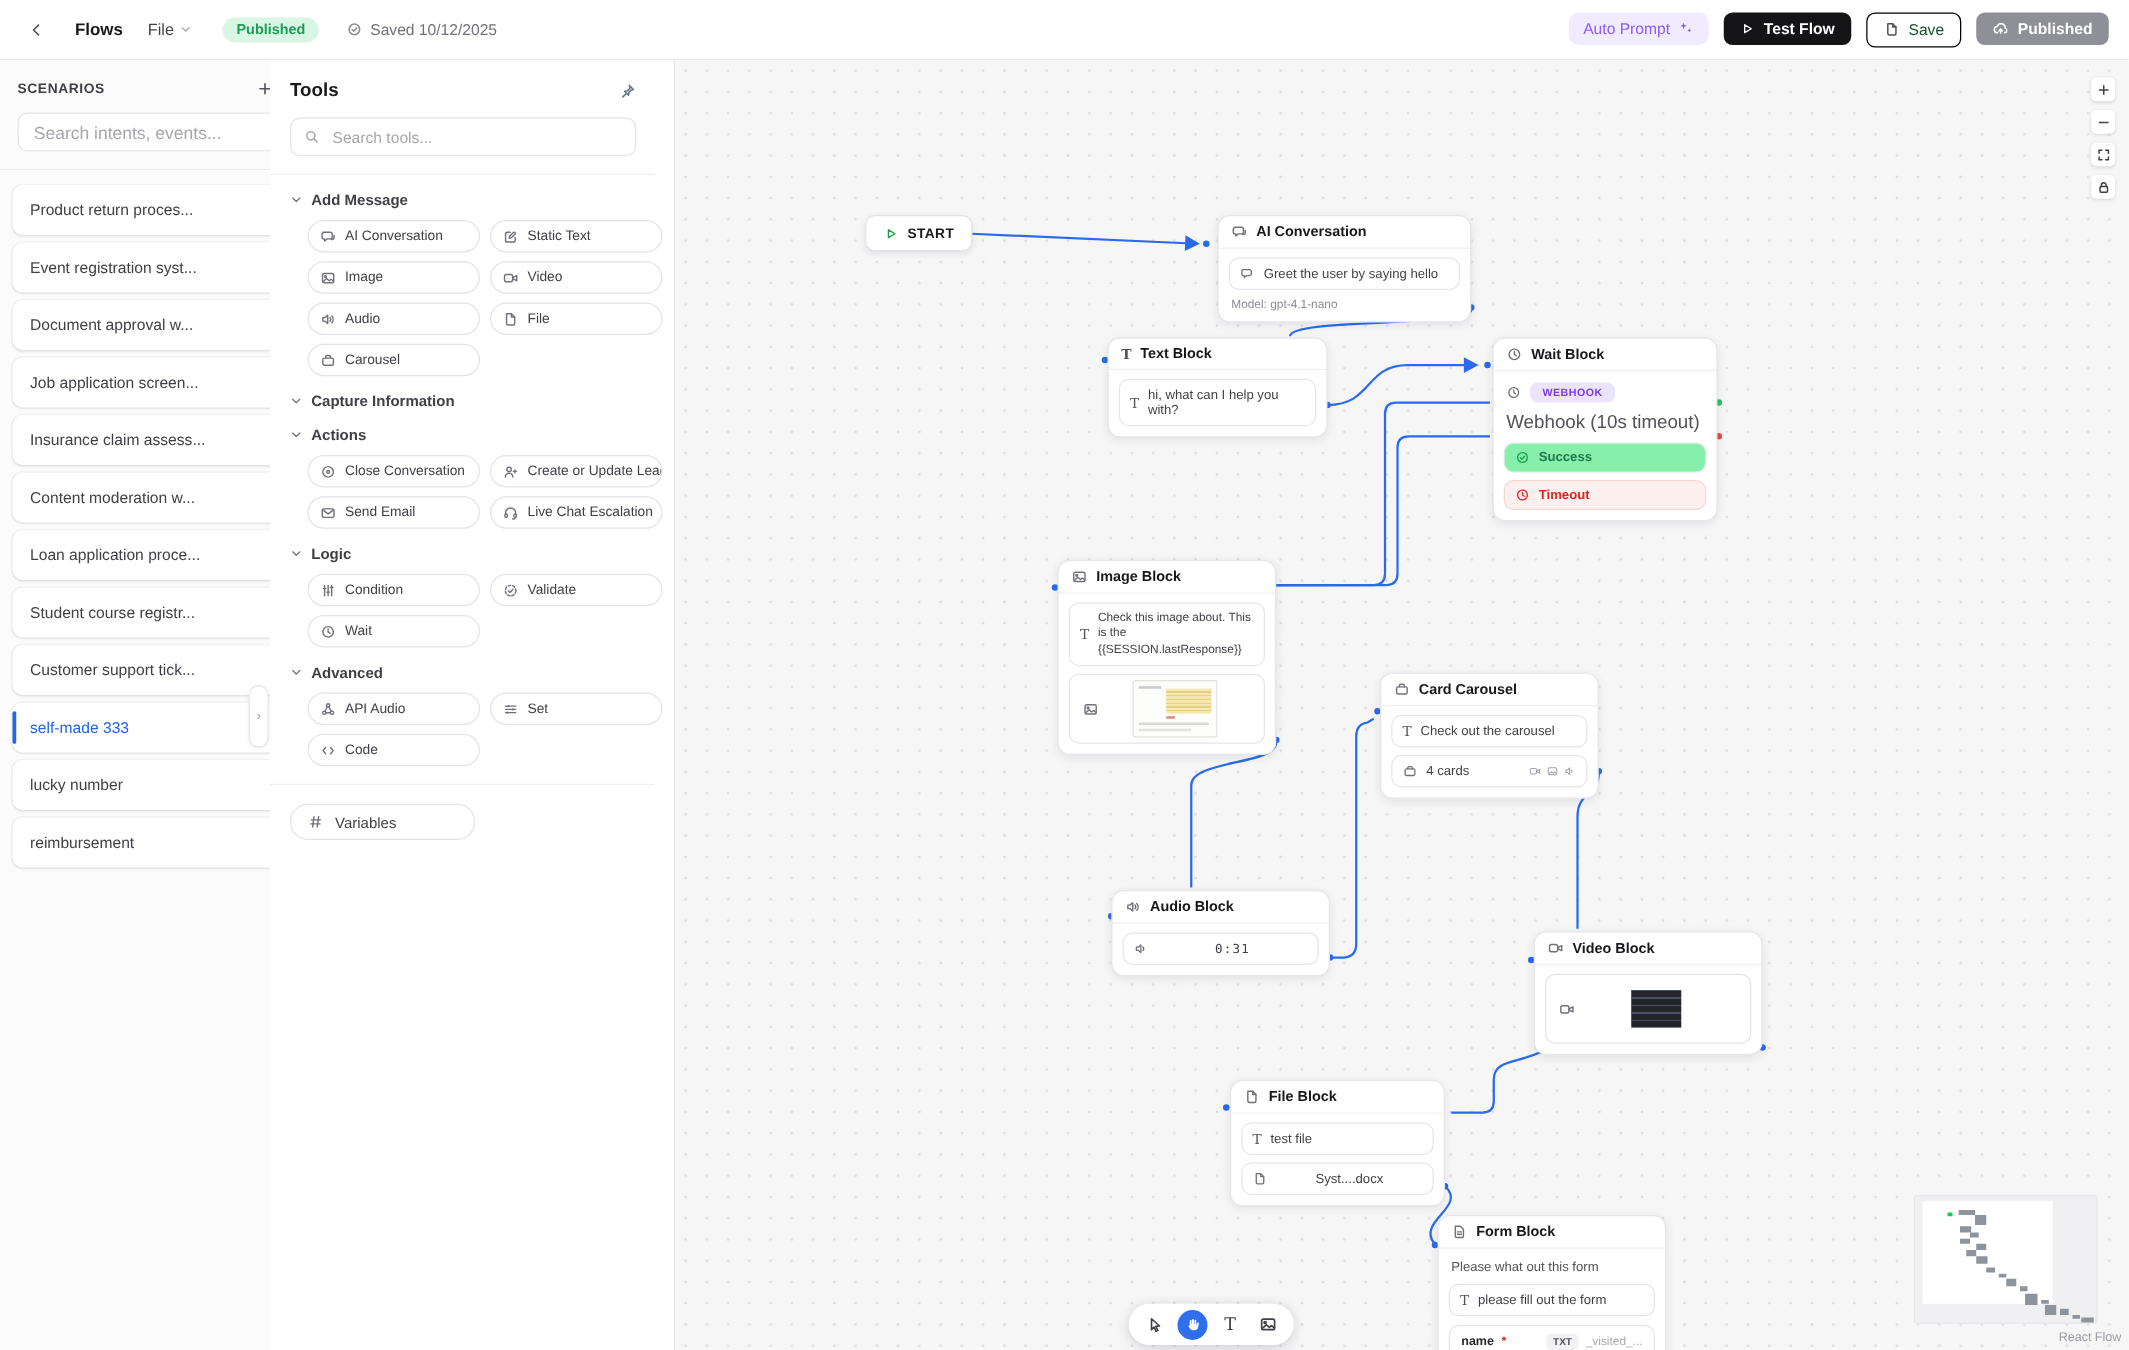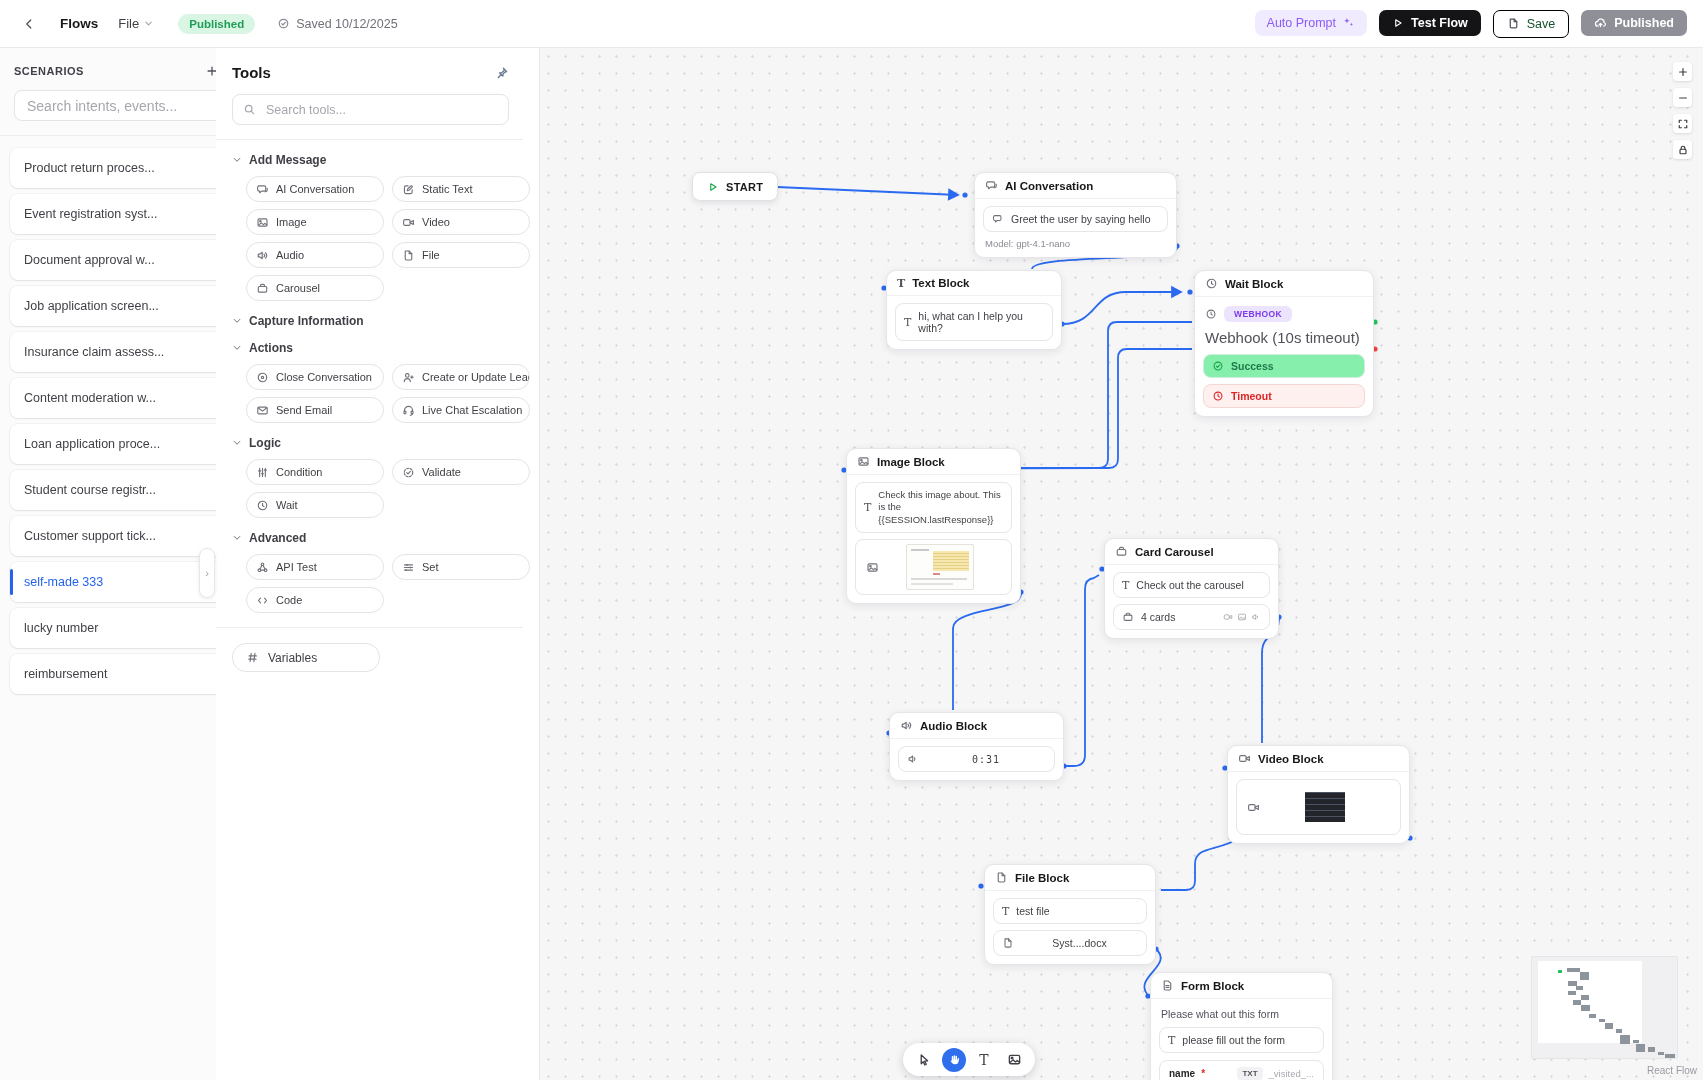--- a/index.html
+++ b/index.html
@@ -419,21 +419,21 @@
       <span>Advanced</span>
     </div>
     <div class="tgrid">
       <div class="tbtn">
           <svg class="ti" viewBox="0 0 16 16">
             <circle cx="8" cy="4" r="1.6"></circle>
             <circle cx="4.2" cy="11.3" r="1.6"></circle>
             <circle cx="11.8" cy="11.3" r="1.6"></circle>
             <path d="M7.2 5.4l-2.2 4.4M8.8 5.4l2.2 4.4M5.8 11.3h4.4"></path>
           </svg>
-          <span>API Test</span>
+          <span>API Audio</span>
         </div>
       <div class="tbtn">
           <svg class="ti" viewBox="0 0 16 16">
             <path d="M3 4.8h10M3 8h10M3 11.2h10"></path>
             <circle cx="6" cy="4.8" r="1.1" fill="#71717a" stroke="none"></circle>
             <circle cx="10.3" cy="8" r="1.1" fill="#71717a" stroke="none"></circle>
             <circle cx="5" cy="11.2" r="1.1" fill="#71717a" stroke="none"></circle>
           </svg>
           <span>Set</span>
         </div>

